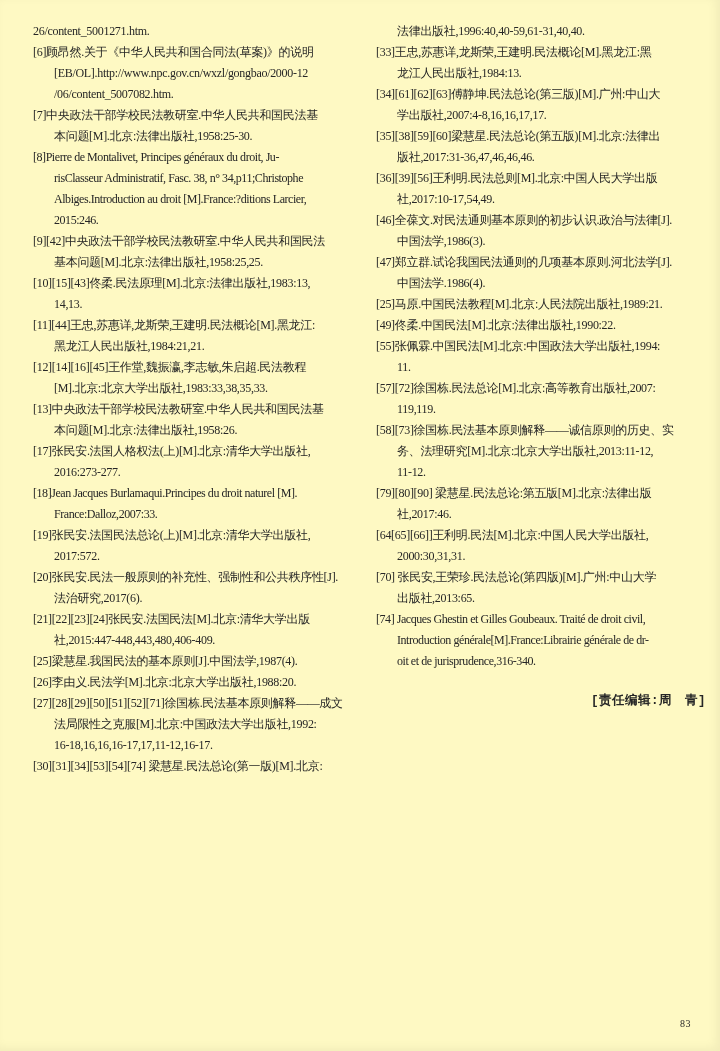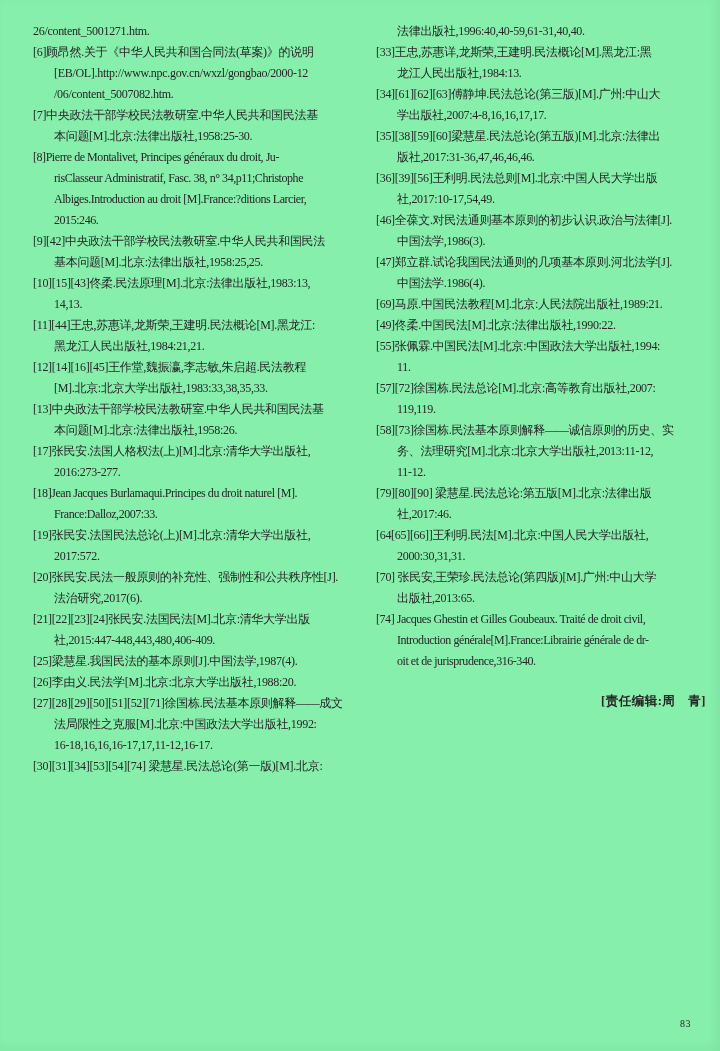--- a/index.html
+++ b/index.html
@@ -4,21 +4,21 @@
 <style>
   html, body {
     margin: 0;
     padding: 0;
     background: #ffffff;
   }
   .page {
     position: relative;
     width: 720px;
     height: 1051px;
-    background: #86efac;
+    background: #fef9c3;
     box-shadow: inset -4px -3px 10px rgba(0,0,0,0.05);
     overflow: hidden;
     font-family: "Liberation Serif", "DejaVu Serif", serif;
     color: #262626;
   }
   .col {
     position: absolute;
     top: 21px;
     width: 330px;
   }
@@ -32,21 +32,21 @@
     font-size: 12px;
     line-height: 21px;
     letter-spacing: -0.3px;
     text-align: left;
   }
   .ref.latin { letter-spacing: -0.45px; }
   .ref.cont { text-indent: 0; }          
   .ref.cont-flush { padding-left: 0; text-indent: 0; } 
   .editor {
     margin: 19px 0 0 0;
-    font-family: Liberation Serif, serif;
+    font-family: Liberation Mono, monospace;
     font-weight: bold;
     font-size: 12.5px;
     line-height: 21px;
     text-align: right;
     letter-spacing: 0.5px;
   }
   .page-number {
     position: absolute;
     right: 29px;
     bottom: 22px;
@@ -105,21 +105,21 @@
     <p class="ref">[34][61][62][63]傅静坤.民法总论(第三版)[M].广州:中山大
 学出版社,2007:4-8,16,16,17,17.</p>
     <p class="ref">[35][38][59][60]梁慧星.民法总论(第五版)[M].北京:法律出
 版社,2017:31-36,47,46,46,46.</p>
     <p class="ref">[36][39][56]王利明.民法总则[M].北京:中国人民大学出版
 社,2017:10-17,54,49.</p>
     <p class="ref">[46]全葆文.对民法通则基本原则的初步认识.政治与法律[J].
 中国法学,1986(3).</p>
     <p class="ref">[47]郑立群.试论我国民法通则的几项基本原则.河北法学[J].
 中国法学.1986(4).</p>
-    <p class="ref">[69]马原.中国民法教程[M].北京:人民法院出版社,1989:21.</p>
+    <p class="ref">[25]马原.中国民法教程[M].北京:人民法院出版社,1989:21.</p>
     <p class="ref">[49]佟柔.中国民法[M].北京:法律出版社,1990:22.</p>
     <p class="ref">[55]张佩霖.中国民法[M].北京:中国政法大学出版社,1994:
 11.</p>
     <p class="ref">[57][72]徐国栋.民法总论[M].北京:高等教育出版社,2007:
 119,119.</p>
     <p class="ref">[58][73]徐国栋.民法基本原则解释——诚信原则的历史、实
 务、法理研究[M].北京:北京大学出版社,2013:11-12,
 11-12.</p>
     <p class="ref">[79][80][90] 梁慧星.民法总论:第五版[M].北京:法律出版
 社,2017:46.</p>

